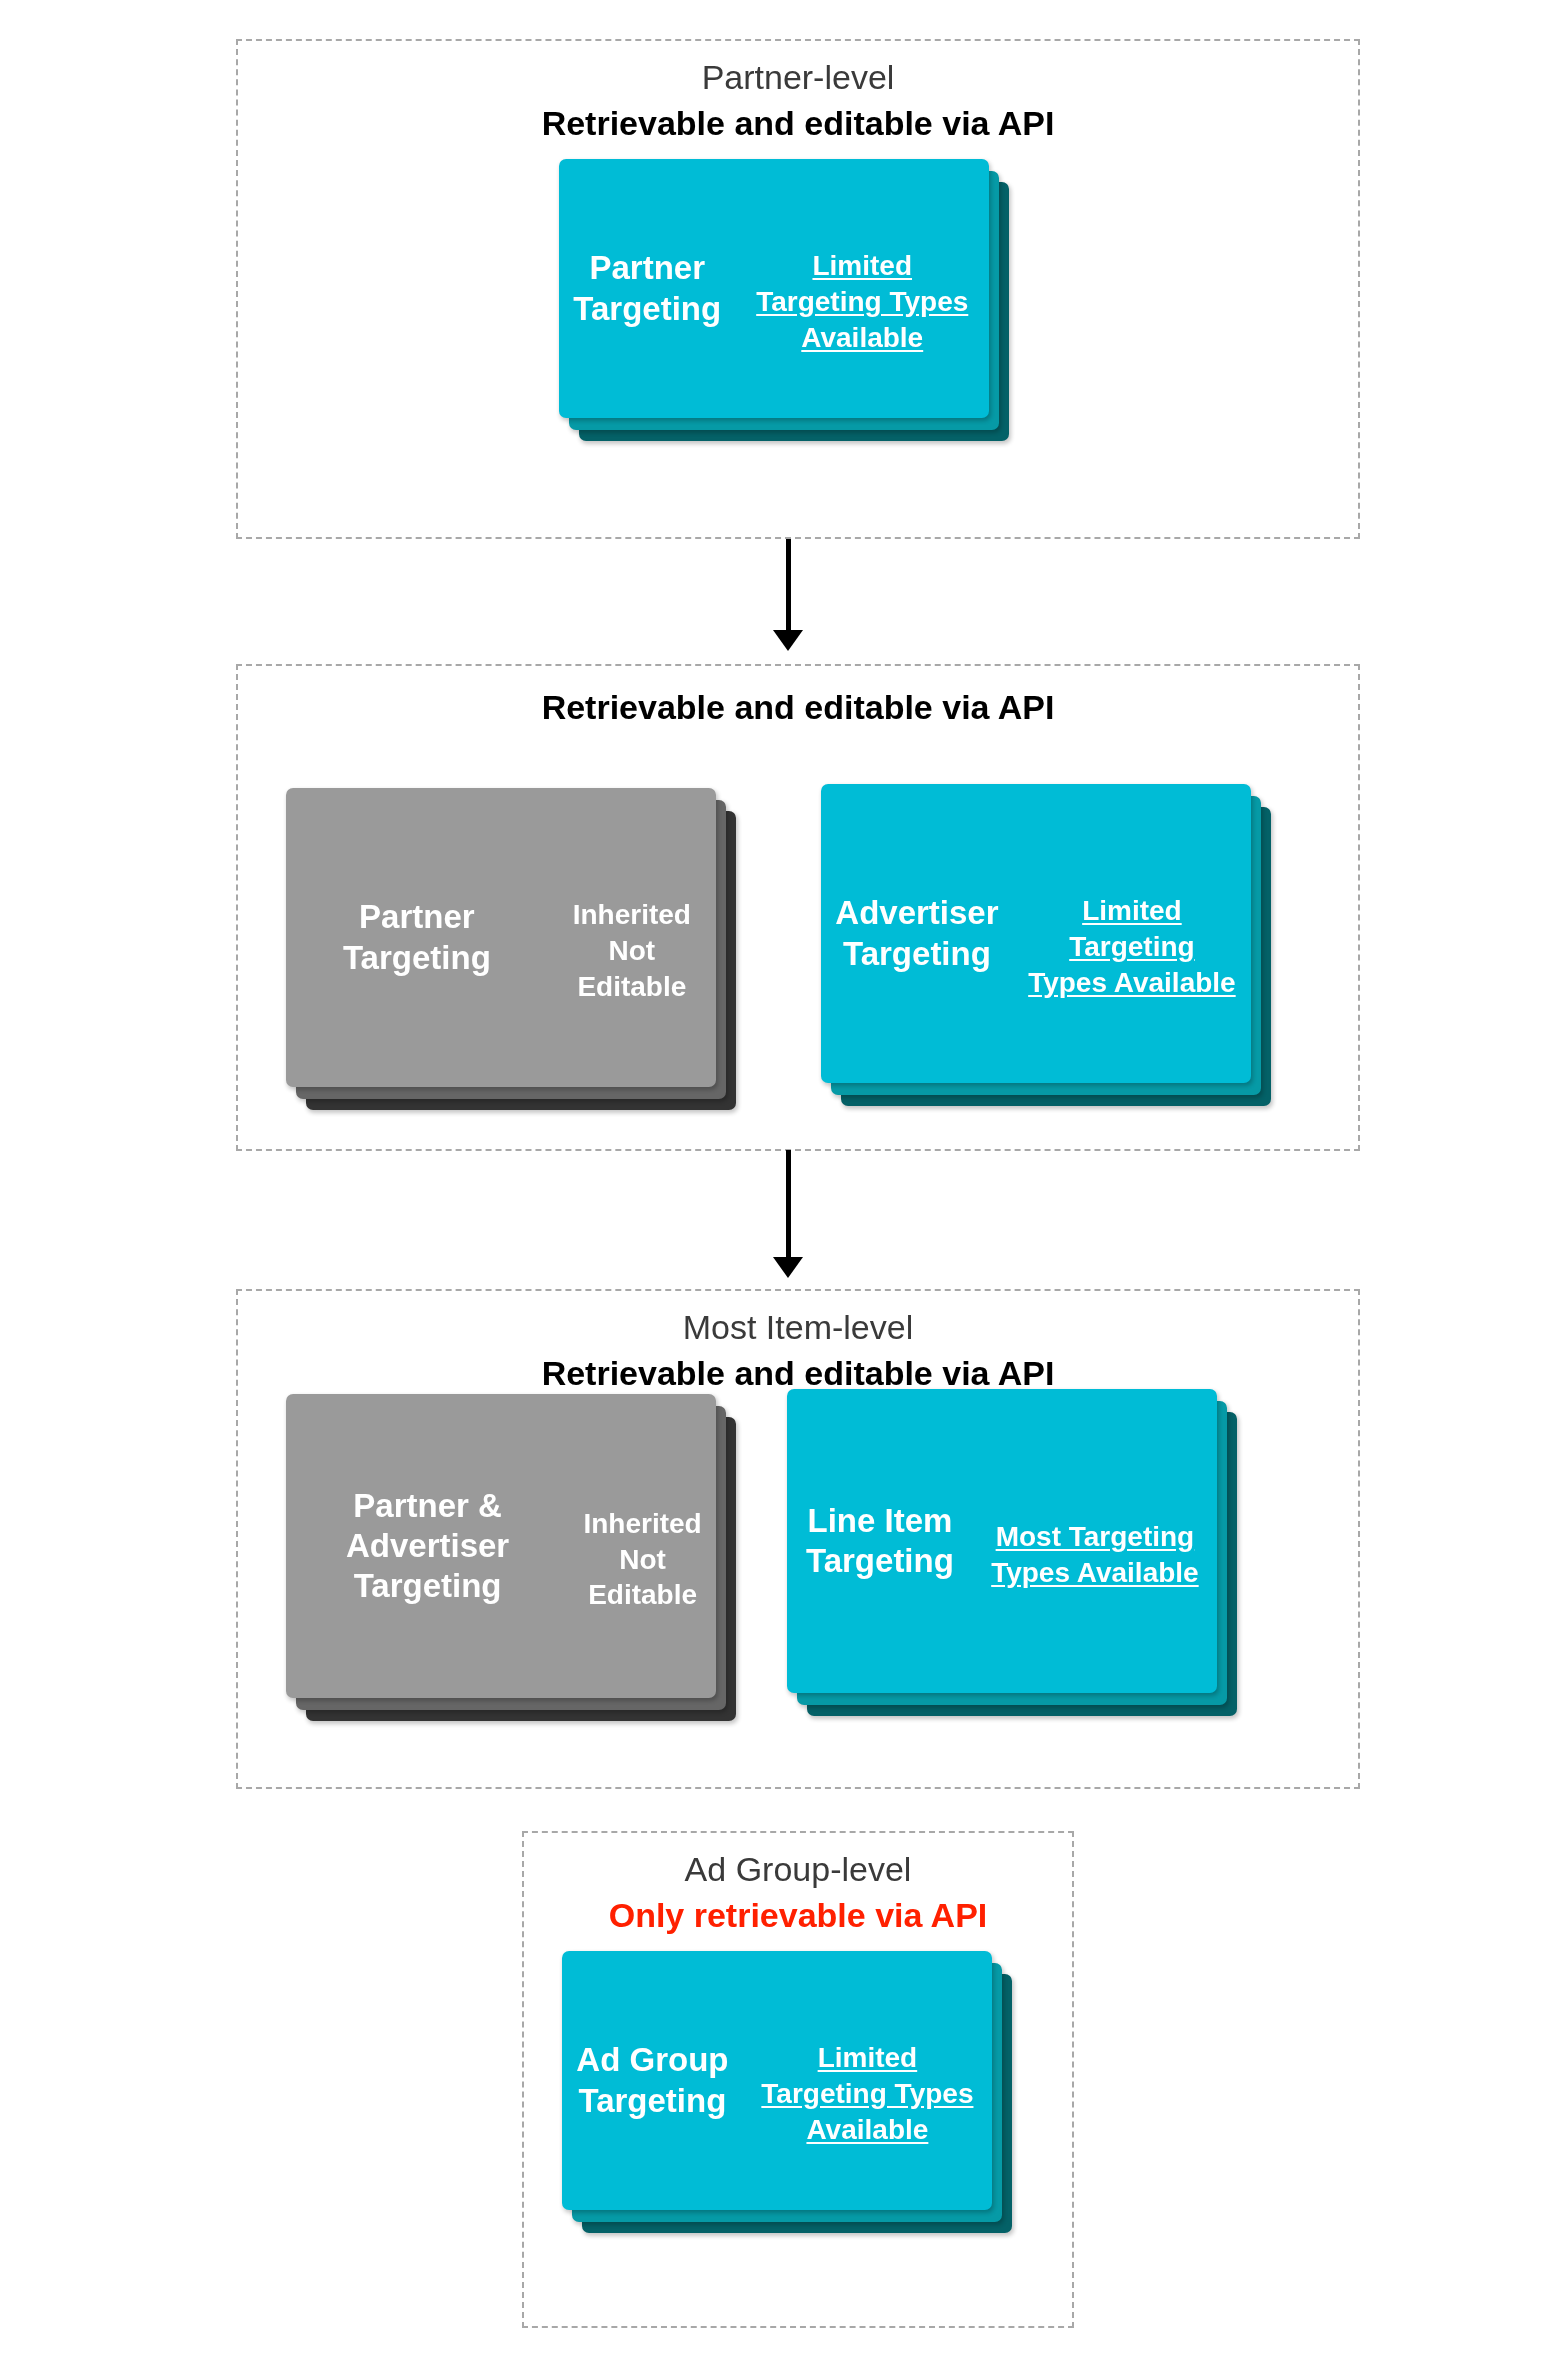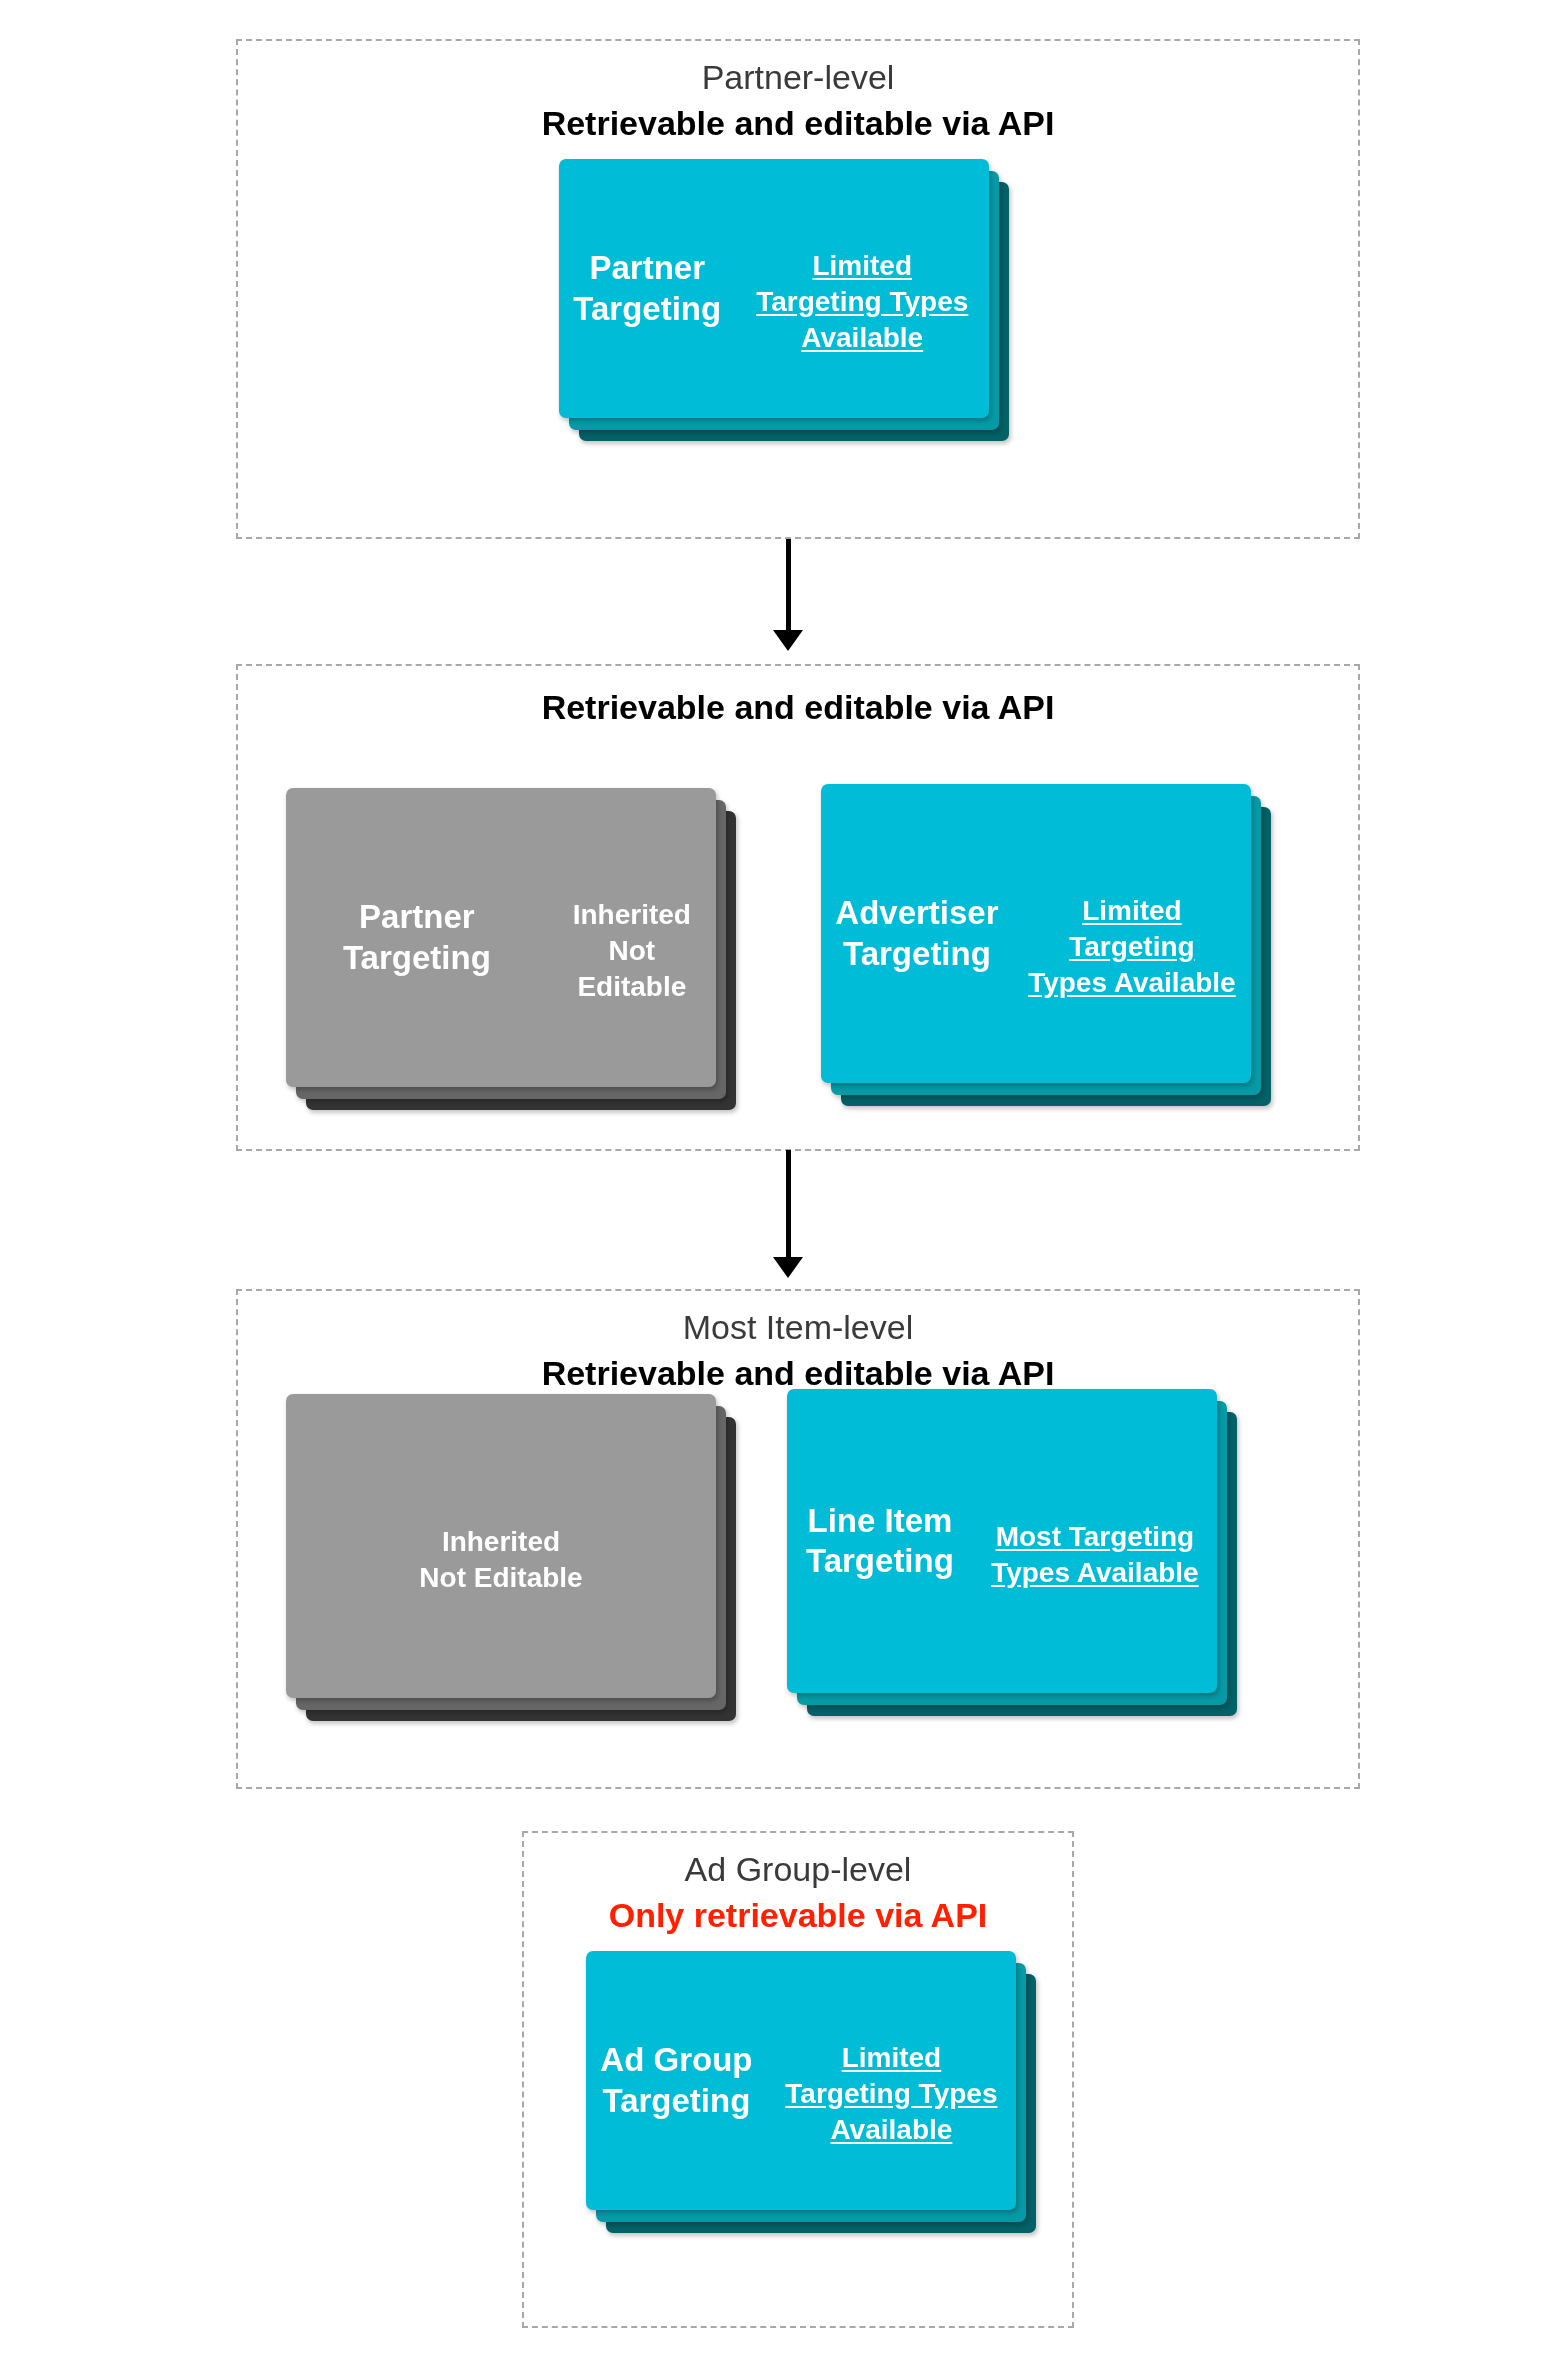--- a/index.html
+++ b/index.html
@@ -180,20 +180,21 @@
 
   <div class="level-heading" style="top:16px;">
     <span class="level-name">Most Item-level</span>
     <span class="level-access">Retrievable and editable via API</span>
   </div>
 
   <div class="card-stack stack-gray" style="left:48px; top:103px; width:430px; height:304px;">
     <div class="card-layer back" style="width:430px; height:304px;"></div>
     <div class="card-layer mid" style="width:430px; height:304px;"></div>
     <div class="card-layer front" style="width:430px; height:304px;">
+      <div class="card-title">Partner &amp; Advertiser Targeting</div>
       <div class="card-sub plain" style="white-space:pre-line;">Inherited
 Not Editable</div>
     </div>
   </div>
 
   <div class="card-stack stack-teal" style="left:549px; top:98px; width:430px; height:344px;">
     <div class="card-layer back" style="width:430px; height:304px;"></div>
     <div class="card-layer mid" style="width:430px; height:304px;"></div>
     <div class="card-layer front" style="width:430px; height:304px;">
       <div class="card-title">Line Item Targeting</div>
@@ -202,21 +203,21 @@
   </div>
 </div>
 
 <div class="level-box" style="left:522px; top:1831px; width:552px; height:497px;">
 
   <div class="level-heading" style="top:16px;">
     <span class="level-name">Ad Group-level</span>
     <span class="level-access alert">Only retrievable via API</span>
   </div>
 
-  <div class="card-stack stack-teal" style="left:38px; top:118px; width:430px; height:298px;margin-left:24px;">
+  <div class="card-stack stack-teal" style="left:38px; top:118px; width:430px; height:298px;">
     <div class="card-layer back" style="width:430px; height:259px;"></div>
     <div class="card-layer mid" style="width:430px; height:259px;"></div>
     <div class="card-layer front" style="width:430px; height:259px;">
       <div class="card-title">Ad Group Targeting</div>
       <div class="card-sub">Limited Targeting Types Available</div>
     </div>
   </div>
 </div>
 
 

